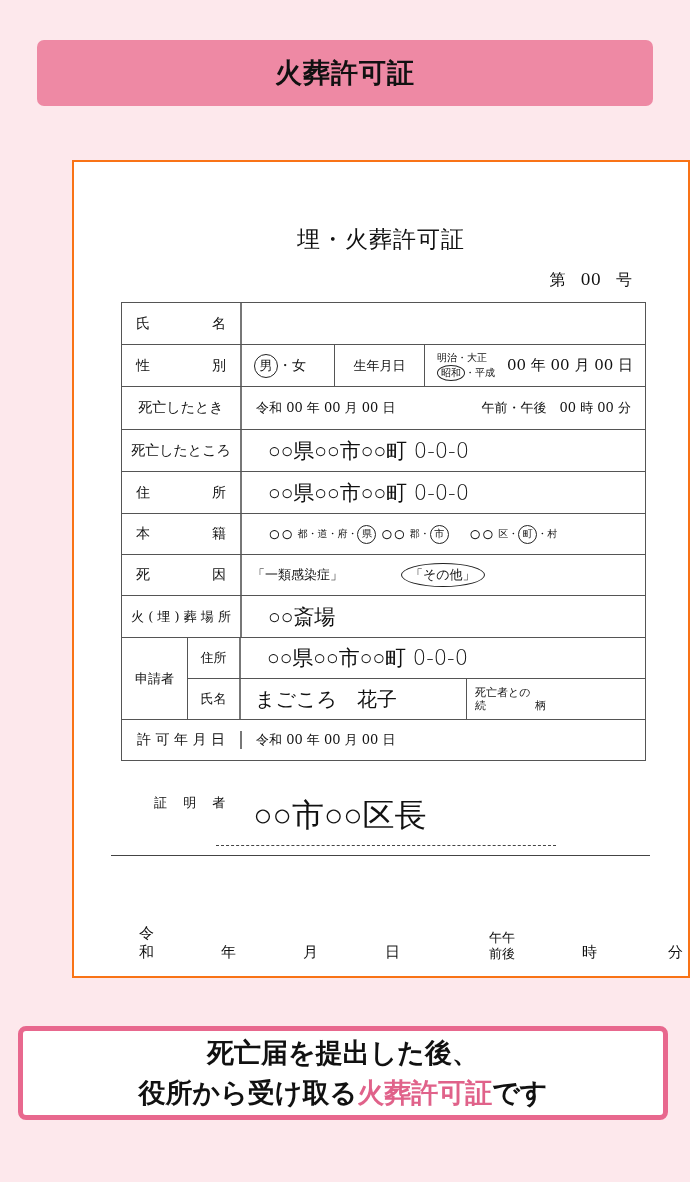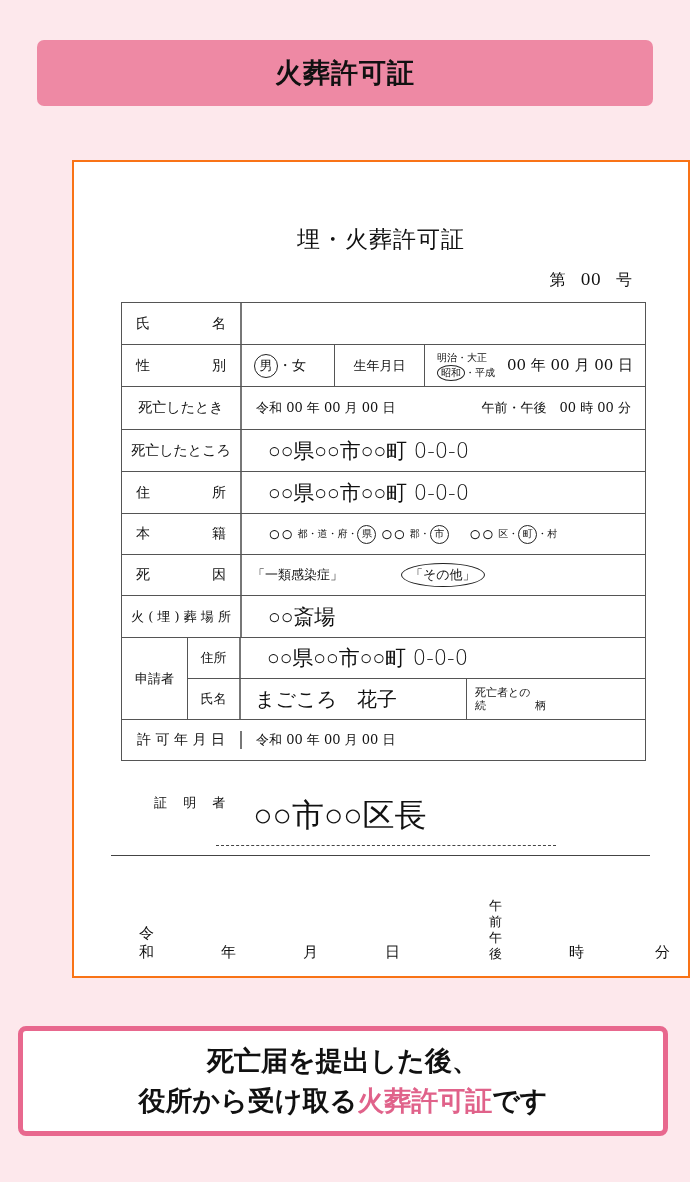--- a/index.html
+++ b/index.html
@@ -31,23 +31,23 @@
           border-radius:50%; padding:1px 7px; font-size:12px; }
   .era { display:flex; flex-direction:column; font-size:10px; line-height:14px; margin-right:12px; }
   .tiny { font-size:10px; }
 
   .sig-row { position:absolute; left:80px; top:632px; display:flex; }
   .sig-label { font-size:13px; letter-spacing:6px; margin-right:22px; }
   .sig-value { font-size:32px; font-family:"DejaVu Sans", sans-serif; font-weight:300; }
   .dash-line { position:absolute; left:142px; top:683px; width:340px; border-top:1.5px dashed #444; }
   .solid-line { position:absolute; left:37px; top:693px; width:539px; border-top:1.5px solid #444; }
   .foot-row { position:absolute; left:65px; top:712px; display:flex; align-items:flex-end; font-size:15px;gap:47px; }
-  .foot-row .ampm { display:flex; flex-direction:column; font-size:13px; line-height:16px; margin:0 20px 0 42px; }
-
-  .callout { position:absolute; left:18px; top:1026px; width:650px; height:110px; background:#fff;
+  .foot-row .ampm { display:flex; flex-direction:row; font-size:13px; line-height:16px; margin:0 20px 0 42px; }
+
+  .callout { position:absolute; left:18px; top:1026px; width:650px; height:94px; background:#fff;
              border:5px solid #e8688e; border-radius:8px; box-sizing:border-box; display:flex;
              flex-direction:column; align-items:center; justify-content:center;
              font-family:"DejaVu Sans", sans-serif; font-weight:bold; font-size:27px; line-height:40px; color:#111; }
   .hl { color:#e0628a; }
 </style>
 </head>
 <body>
 
 <div class="header-bar">
   <span class="header-title">火葬許可証</span>

